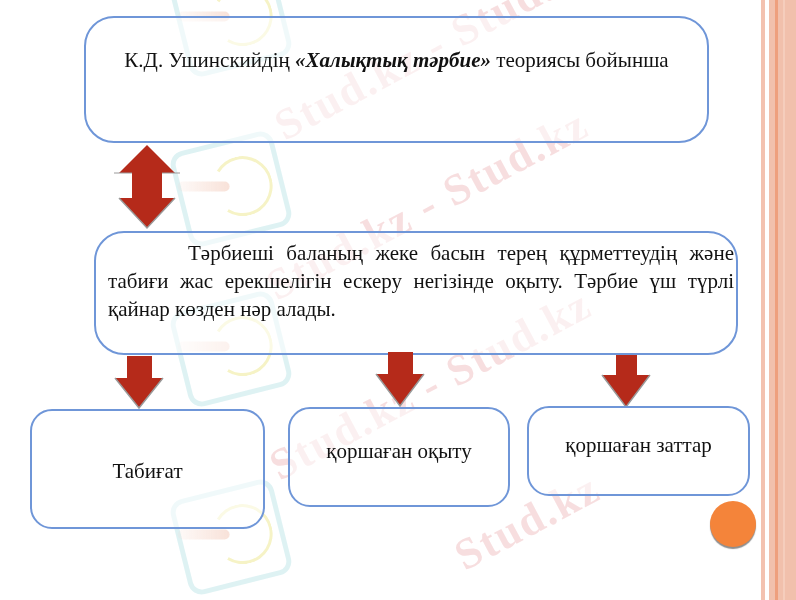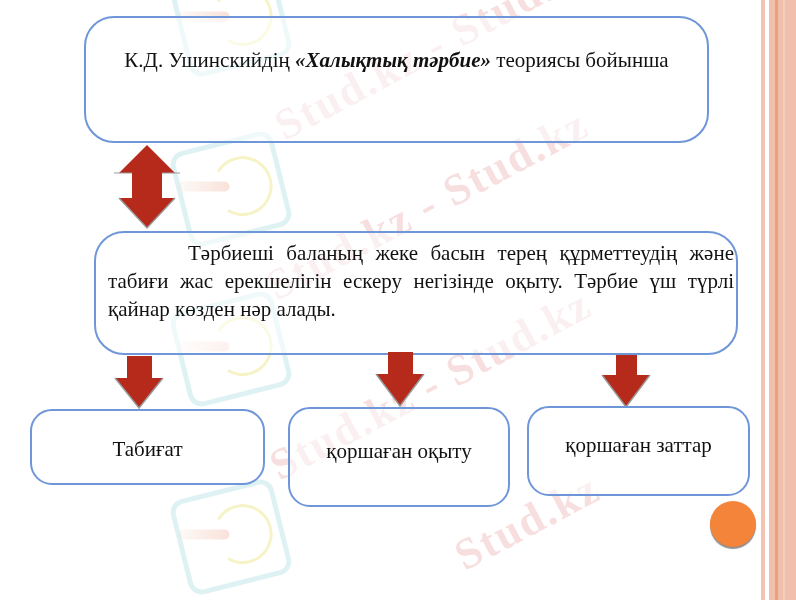--- a/index.html
+++ b/index.html
@@ -92,21 +92,21 @@
     }
     .box-mid {
       left: 94px; top: 231px; width: 644px; height: 124px;
       font-size: 21px;
       line-height: 28px;
       padding: 6px 2px 0 12px;
       text-align: justify;
       text-indent: 80px;
     }
     .box-bot {
-      top: 407px; height: 76px;
+      top: 407px; height: 120px;
       display: flex;
       align-items: center;
       justify-content: center;
       font-size: 21px;
       border-radius: 22px;
     }
     .b1 { left: 30px; width: 235px; top: 409px; }
     .b1 span { padding-top: 4px; }
     .b2 { left: 288px; width: 222px; top: 407px; height: 100px; }
     .b2 span { margin-top: -12px; }

